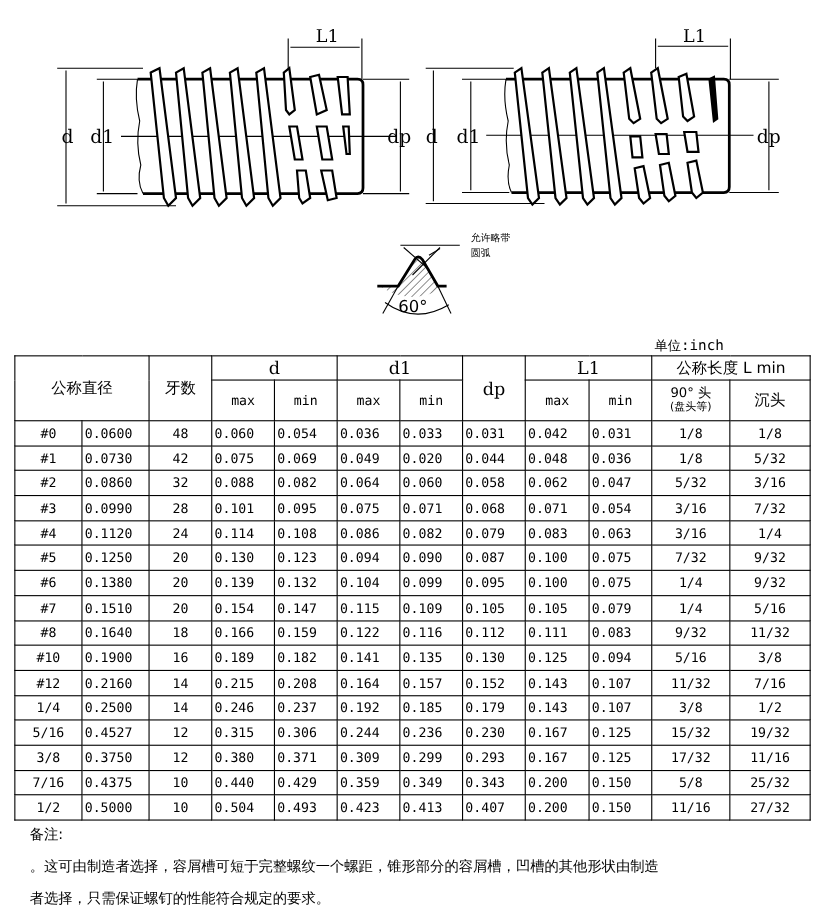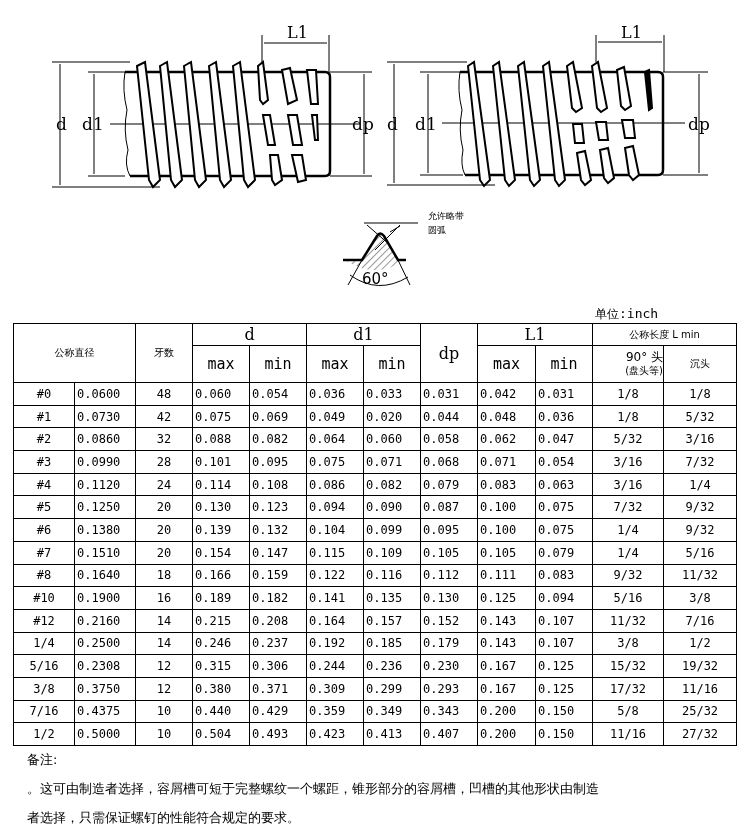--- a/index.html
+++ b/index.html
@@ -6,24 +6,24 @@
   body { width: 749px; height: 832px; position: relative; overflow: hidden;
          font-family: "DejaVu Serif", "Liberation Serif", serif; color: #000; }
   .fig { position: absolute; }
   .unit { position: absolute; left: 595px; top: 306px; font-size: 13px;
           font-family: "DejaVu Sans Mono", "Liberation Mono", monospace; }
   .unit .cn { font-family: "DejaVu Sans", "Liberation Sans", sans-serif; font-size: 12px; margin-top: 22px; }
   table.spec { position: absolute; left: 13px; top: 323px; border-collapse: collapse;
                table-layout: fixed; width: 723px; }
   table.spec td, table.spec th { border: 1px solid #000; padding: 0; text-align: center;
                font-weight: normal; white-space: nowrap; overflow: hidden; }
-  table.spec th { font-family: "DejaVu Sans", "Liberation Sans", sans-serif; font-size: 10px; }
+  table.spec th { font-family: "DejaVu Sans", "Liberation Sans", sans-serif; font-size: 14px; }
   table.spec th.mono { font-family: "DejaVu Serif", "Liberation Serif", serif; font-size: 16px; }
-  table.spec th.sub { font-family: "DejaVu Sans Mono", "Liberation Mono", monospace; font-size: 15px; }
-  table.spec th.small { font-size: 12px; line-height: 13px; text-align: right; }
+  table.spec th.sub { font-family: "DejaVu Sans Mono", "Liberation Mono", monospace; font-size: 12px; }
+  table.spec th.small { font-size: 12px; line-height: 13px; }
   table.spec th.small .p { font-size: 10px; }
   table.spec td { font-family: "DejaVu Sans Mono", "Liberation Mono", monospace; font-size: 12px; height: 21.7px; }
   table.spec td.left { text-align: left; padding-left: 2px; }
   .notes { position: absolute; left: 15px; top: 739px; width: 725px;
            font-family: "DejaVu Sans", "Liberation Sans", sans-serif; font-size: 13px; line-height: 17px; }
   .notes p { margin: 12px; }
   .callout { font-family: "DejaVu Sans", "Liberation Sans", sans-serif; font-size: 9px; }
 </style>
 </head>
 <body>
@@ -339,21 +339,21 @@
         <td class="left">0.192</td>
         <td class="left">0.185</td>
         <td class="left">0.179</td>
         <td class="left">0.143</td>
         <td class="left">0.107</td>
         <td>3/8</td>
         <td>1/2</td>
       </tr>
       <tr>
         <td>5/16</td>
-        <td class="left">0.2308</td>
+        <td class="left">0.4527</td>
         <td>12</td>
         <td class="left">0.315</td>
         <td class="left">0.306</td>
         <td class="left">0.244</td>
         <td class="left">0.236</td>
         <td class="left">0.230</td>
         <td class="left">0.167</td>
         <td class="left">0.125</td>
         <td>15/32</td>
         <td>19/32</td>

